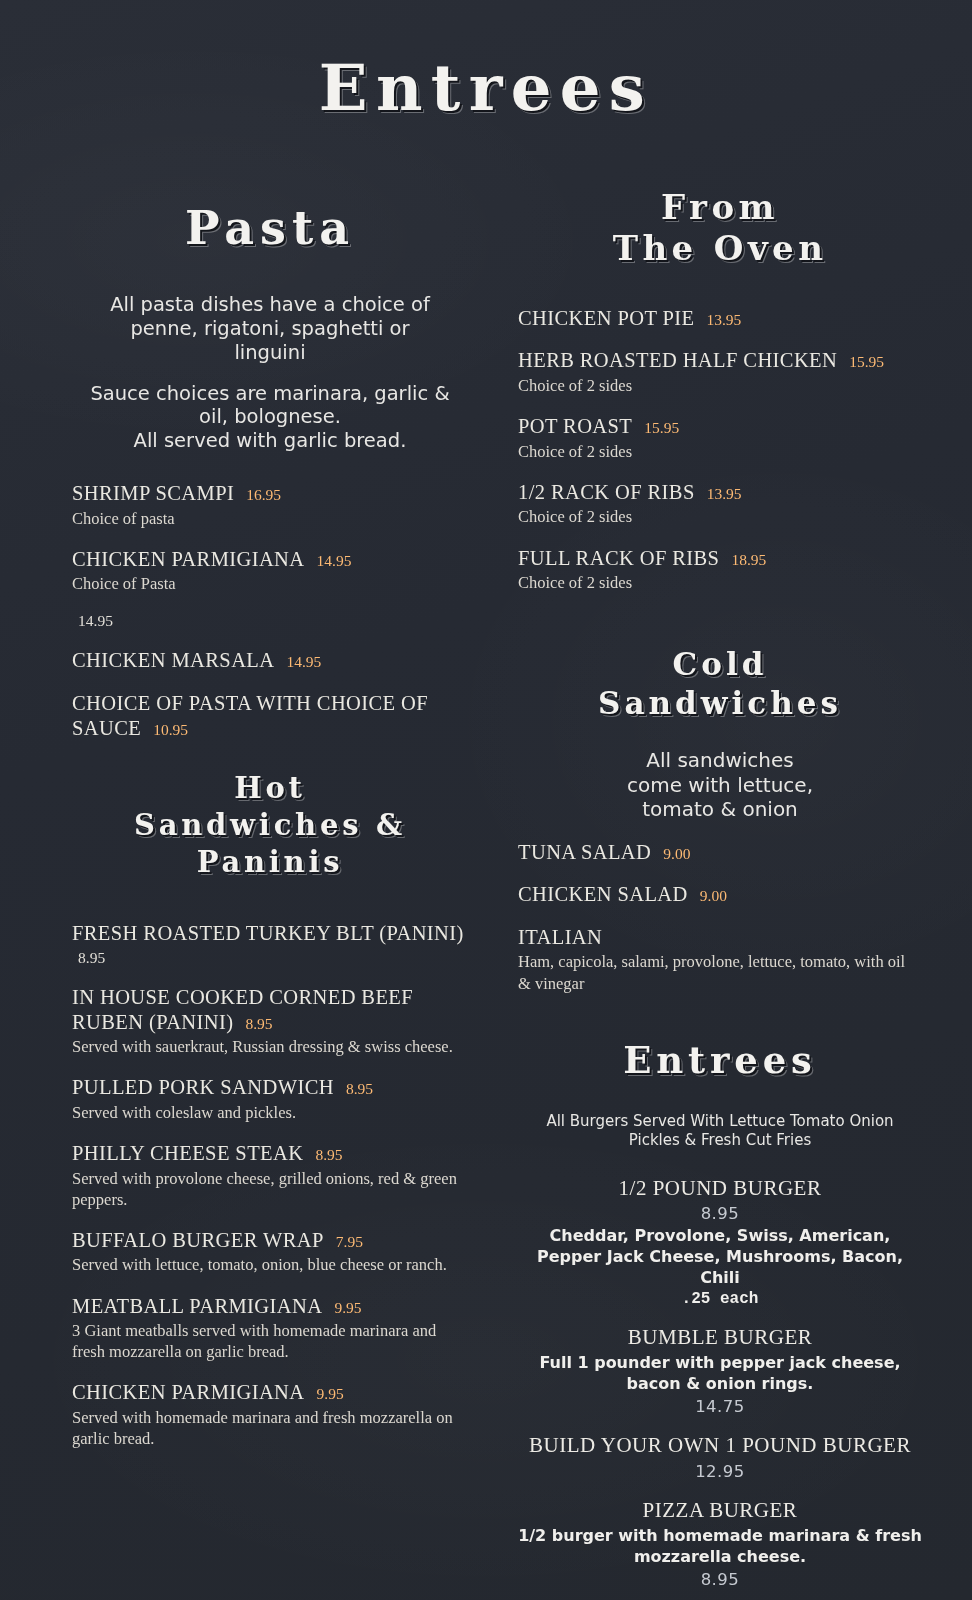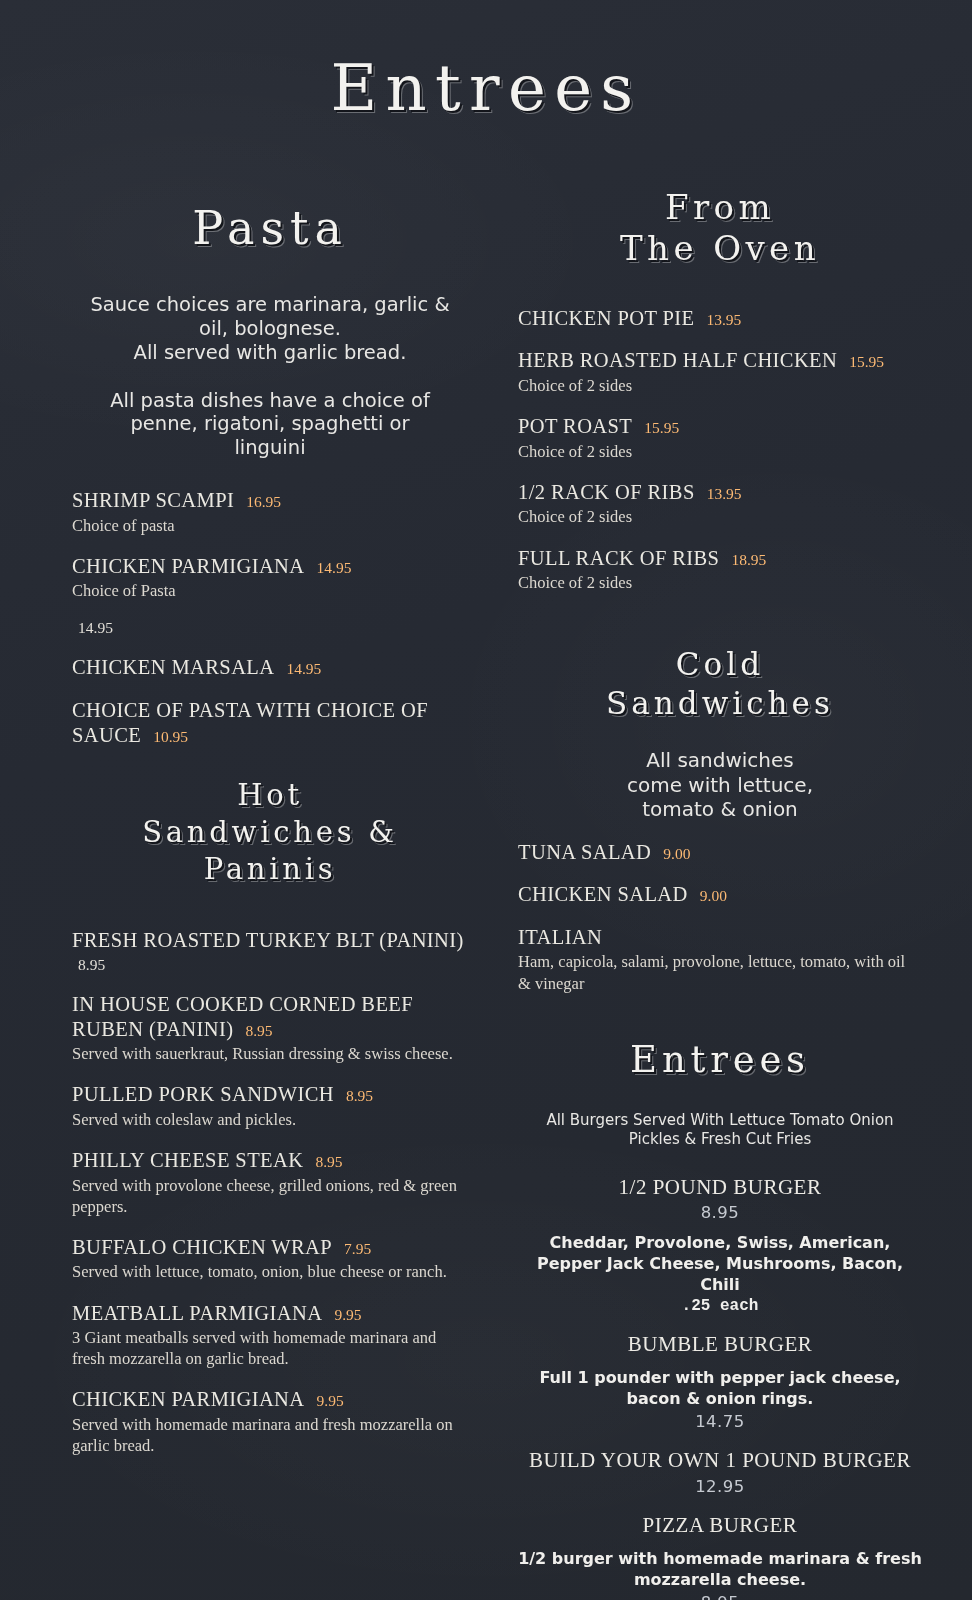--- a/index.html
+++ b/index.html
@@ -13,21 +13,21 @@
       linear-gradient(160deg, #2a2e37 0%, #262a33 40%, #24282f 100%);
     font-family: "Liberation Serif", serif;
     color: #ece9e3;
     overflow: hidden;
   }
   .pre { white-space: pre-line; }
 
   
   .chalk {
     font-family: "DejaVu Serif", serif;
-    font-weight: normal;
+    font-weight: bold;
     color: #f3f2ef;
     text-align: center;
     letter-spacing: 0.13em;
     text-shadow:
       2px 2px 0 rgba(15,17,22,0.95),
       3px 3px 0 rgba(255,255,255,0.30);
   }
   .page-title {
     margin-top: 56px;
     font-size: 64px;
@@ -109,21 +109,21 @@
     color: #c6cad1;
     margin-top: 3px;
     letter-spacing: 0.5px;
   }
   .b-desc {
     font-family: "DejaVu Sans", sans-serif;
     font-weight: bold;
     font-size: 16px;
     color: #f0efec;
     line-height: 1.3;
-    margin-top: 11px;
+    margin-top: 3px;
   }
   .b-note {
     font-family: Liberation Mono, monospace;
     font-weight: bold;
     font-size: 16px;
     color: #f0efec;
     margin-top: 1px;
   }
 </style>
 </head>
@@ -132,26 +132,26 @@
 <div>
 
   <h1 class="chalk page-title">Entrees</h1>
 
   <div class="columns">
 
     <div class="col-left">
 
       <section>
         <h2 class="chalk h-pasta">Pasta</h2>
+        <div class="intro pasta-intro-1 pre">All pasta dishes have a choice of
+penne, rigatoni, spaghetti or
+linguini</div>
         <div class="intro pasta-intro-2 pre">Sauce choices are marinara, garlic &amp;
 oil, bolognese.
 All served with garlic bread.</div>
-        <div class="intro pasta-intro-1 pre">All pasta dishes have a choice of
-penne, rigatoni, spaghetti or
-linguini</div>
         <div class="items">
             <div class="item">
               <div class="item-line"><span class="item-name">SHRIMP SCAMPI</span><span class="item-price">16.95</span></div>
               <div class="item-desc">Choice of pasta</div>
             </div>
             <div class="item">
               <div class="item-line"><span class="item-name">CHICKEN PARMIGIANA</span><span class="item-price">14.95</span></div>
               <div class="item-desc">Choice of Pasta</div>
             </div>
             <div class="item">
@@ -181,21 +181,21 @@
             </div>
             <div class="item">
               <div class="item-line"><span class="item-name">PULLED PORK SANDWICH</span><span class="item-price">8.95</span></div>
               <div class="item-desc">Served with coleslaw and pickles.</div>
             </div>
             <div class="item">
               <div class="item-line"><span class="item-name">PHILLY CHEESE STEAK</span><span class="item-price">8.95</span></div>
               <div class="item-desc">Served with provolone cheese, grilled onions, red &amp; green peppers.</div>
             </div>
             <div class="item">
-              <div class="item-line"><span class="item-name">BUFFALO CHICKEN WRAP</span><span class="item-price">7.95</span></div>
+              <div class="item-line"><span class="item-name">BUFFALO BURGER WRAP</span><span class="item-price">7.95</span></div>
               <div class="item-desc">Served with lettuce, tomato, onion, blue cheese or ranch.</div>
             </div>
             <div class="item">
               <div class="item-line"><span class="item-name">MEATBALL PARMIGIANA</span><span class="item-price">9.95</span></div>
               <div class="item-desc">3 Giant meatballs served with homemade marinara and fresh mozzarella on garlic bread.</div>
             </div>
             <div class="item">
               <div class="item-line"><span class="item-name">CHICKEN PARMIGIANA</span><span class="item-price">9.95</span></div>
               <div class="item-desc">Served with homemade marinara and fresh mozzarella on garlic bread.</div>
             </div>

